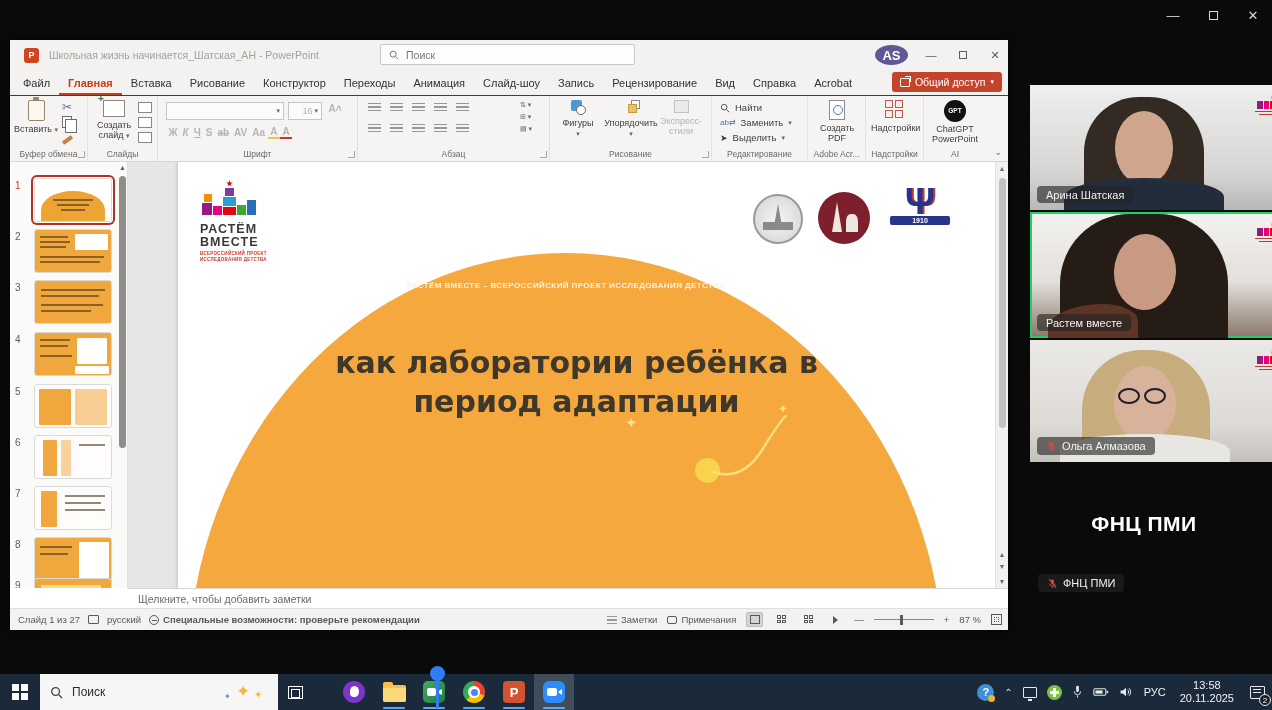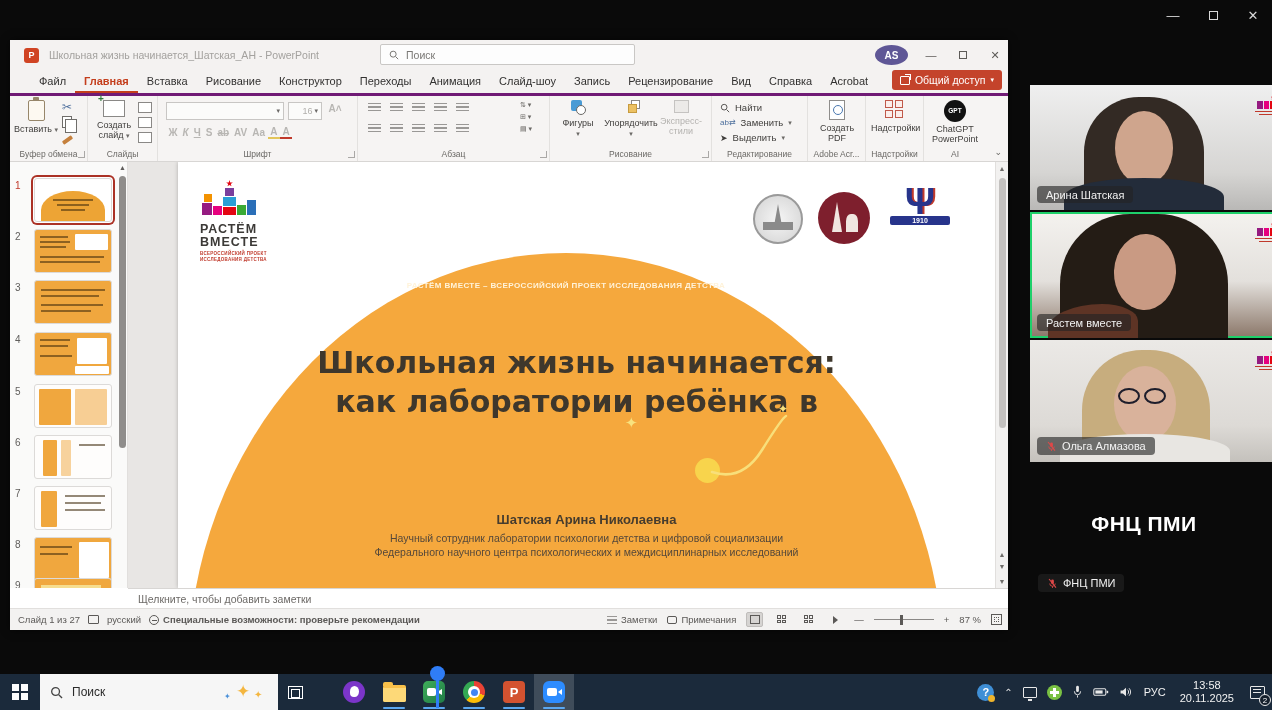--- a/index.html
+++ b/index.html
@@ -14,27 +14,27 @@
 
   
   .ppt{position:absolute;left:10px;top:40px;width:998px;height:590px;background:#fff;box-shadow:0 0 8px rgba(0,0,0,.6);}
   .titlebar{position:relative;height:30px;background:#f4f2f1;display:flex;align-items:center;padding:0 8px;}
   .ppt-appicon{width:15px;height:15px;background:#d04423;border-radius:3px;color:#fff;font-size:9px;font-weight:bold;
                display:flex;align-items:center;justify-content:center;margin:0 10px 0 6px;}
   .ppt-title{font-size:10.5px;color:#a3a19e;white-space:nowrap;}
   .tb-search{position:absolute;left:370px;top:4px;width:255px;height:21px;background:#fdfdfd;border:1px solid #c9c7c5;
              border-radius:2px;display:flex;align-items:center;padding:0 8px;gap:7px;font-size:10.5px;color:#7a7875;}
   .tb-right{position:absolute;right:4px;top:0;height:30px;display:flex;align-items:center;gap:14px;}
-  .avatar{width:33px;height:20px;border-radius:50%;background:#5f5796;color:#fff;font-size:10px;font-weight:bold;
+  .avatar{width:33px;height:20px;border-radius:50%;background:#5f5796;color:#fff;font-size:13px;font-weight:bold;
           display:flex;align-items:center;justify-content:center;}
   .win-ic{color:#5d5b58;font-size:11px;width:18px;text-align:center;}
   .win-restore{width:8px;height:8px;border:1px solid #5d5b58;display:inline-block;}
 
   
-  .tabsrow{position:relative;height:26px;background:#f4f2f1;display:flex;align-items:flex-end;padding-left:20px;border-bottom:3px solid #701a75;}
+  .tabsrow{position:relative;height:26px;background:#f4f2f1;display:flex;align-items:flex-end;padding-left:4px;border-bottom:1px solid #701a75;}
   .tab{font-size:11px;color:#323130;padding:5px 9px 6px;white-space:nowrap;}
   .tab.active{font-weight:bold;color:#c43e1c;border-bottom:2.5px solid #c43e1c;padding-bottom:4px;}
   .share-btn{position:absolute;right:6px;bottom:3px;height:20px;background:#c4432b;border-radius:3px;color:#fff;
              font-size:10.5px;display:flex;align-items:center;gap:5px;padding:0 8px;}
   .share-glyph{width:10px;height:9px;border:1px solid #fff;border-radius:1px;position:relative;}
   .share-glyph:before{content:"";position:absolute;right:-2px;top:-3px;width:5px;height:5px;border-top:1px solid #fff;border-right:1px solid #fff;}
 
   
   .ribbon{position:relative;height:66px;background:#f6f4f3;border-bottom:1px solid #d8d6d4;font-size:9px;color:#444;}
   .rgroup{position:absolute;top:0;bottom:0;border-right:1px solid #e3e1df;}
@@ -515,36 +515,31 @@
           <div class="emb-msu"></div>
           <div class="emb-fac"></div>
           <div class="emb-psi">
             <div class="psi-glyph">Ψ</div>
             <div class="psi-banner">1910</div>
           </div>
 
           <div class="banner">РАСТЁМ ВМЕСТЕ – ВСЕРОССИЙСКИЙ ПРОЕКТ ИССЛЕДОВАНИЯ ДЕТСТВА</div>
 
           <div class="s-title">
-            <div>Школьная жизнь начинается:</div>
             <div>как лаборатории ребёнка в</div>
+            <div>период адаптации</div>
           </div>
 
           <span class="star4" style="left:447px;top:252px"></span>
           <div class="doodle-circle"></div>
           <svg class="doodle-swoosh" width="85" height="70" viewBox="0 0 85 70">
             <path d="M6 62 Q 36 72 56 40 T 80 6" fill="none" stroke="#f8df7a" stroke-width="2.5" stroke-linecap="round"></path>
           </svg>
           <span class="star4" style="left:600px;top:240px;font-size:12px"></span>
 
-          <div class="s-author">
-            <div class="a1">Шатская Арина Николаевна</div>
-            <div class="a2">Научный сотрудник лаборатории психологии детства и цифровой социализации</div>
-            <div class="a2">Федерального научного центра психологических и междисциплинарных исследований</div>
-          </div>
         </div>
 
         <div class="v-scroll">
           <span class="v-arrow" style="top:3px">▲</span>
           <div class="v-thumb"></div>
           <span class="v-arrow" style="bottom:30px">▲</span>
           <span class="v-arrow" style="bottom:18px">▼</span>
           <span class="v-arrow" style="bottom:3px">▼</span>
         </div>
       </div>

